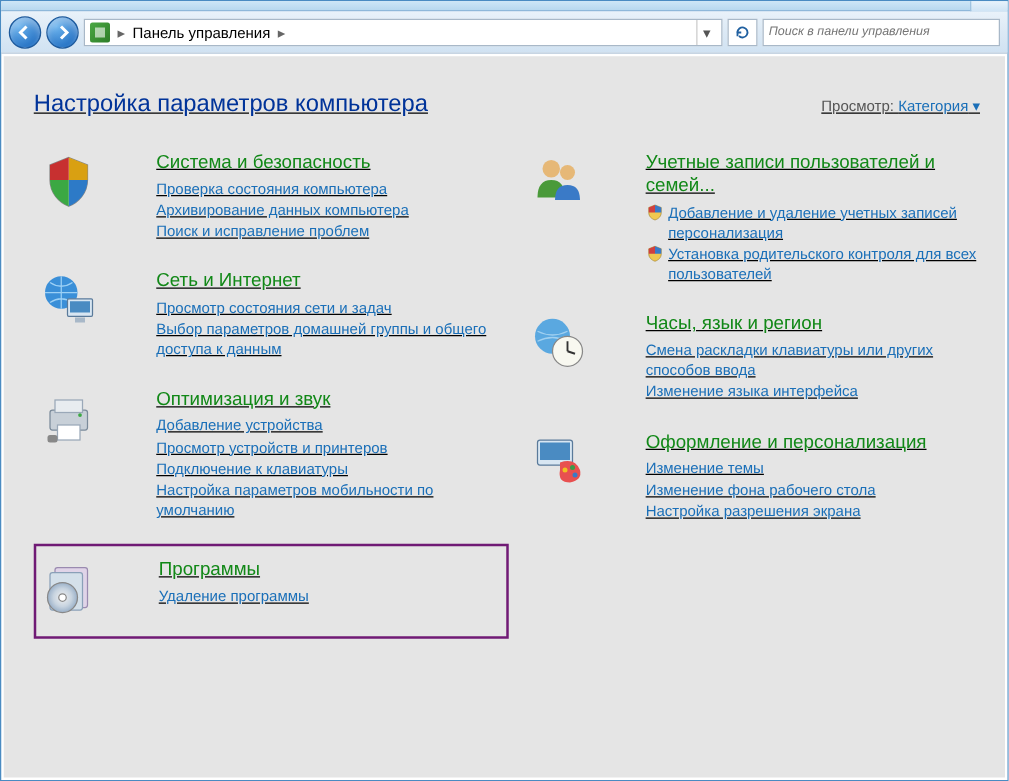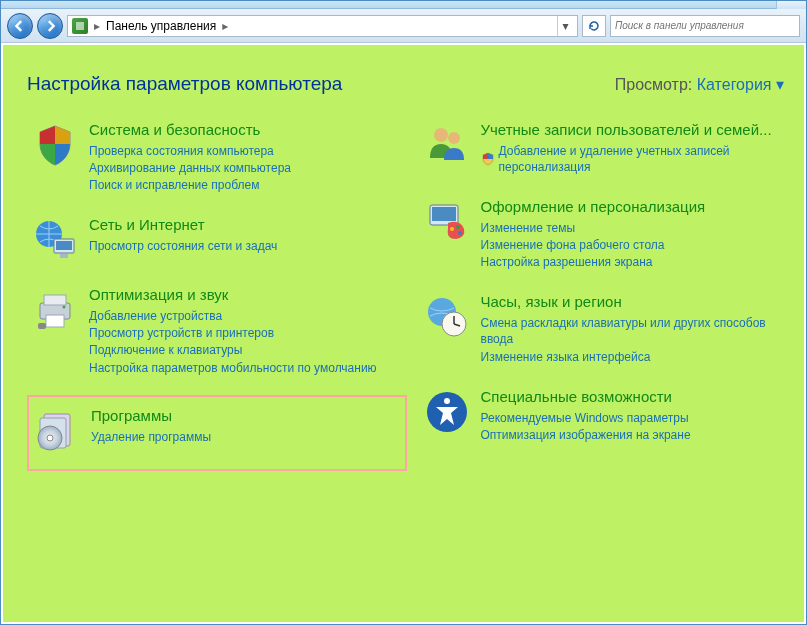--- a/index.html
+++ b/index.html
@@ -91,70 +91,71 @@
     background: #fff;
     border: 1px solid #a8b8c8;
     padding: 0 4px;
     color: #15803d;
     font-style: italic;
     font-size: 10px;
   }
   .content {
     position: absolute;
     top: 44px; bottom: 2px; left: 2px; right: 2px;
-    background: #bef264;
+    background: #e5e5e5;
     padding: 28px 6px 10px 24px;
     overflow: hidden;
+    text-decoration: underline;
   }
   .header-row {
     display: flex;
     justify-content: space-between;
     align-items: baseline;
     padding-right: 14px;
     margin-bottom: 22px;
   }
   .page-title {
     font-size: 19px;
     color: #003399;
     font-weight: 400;
   }
-  .view-by { color: #555; font-size: 16px;}
+  .view-by { color: #555; font-size: 12px;}
   .view-link { color: #1a6fb8; cursor: pointer;}
   .columns {
     display: flex;
     gap: 12px;
   }
   .col { width: 50%; }
   .cat {
     display: flex;
     gap: 10px;
     margin-bottom: 14px;
     padding: 4px;
   }
   .cat.highlighted {
-    border: 2px solid #fca5a5;
+    border: 2px solid #701a75;
     padding: 10px 4px 14px 4px;
     margin-bottom: 8px;
   }
   .cat-icon {
     width: 48px; height: 48px;
     flex-shrink: 0;
     display:flex;align-items:center;justify-content:center;
   }
-  .cat-body { flex:1; }
+  .cat-body { flex:1;margin-left:36px; }
   .cat-title {
     color: #118817;
     font-size: 15px;
     line-height: 1.25;
     margin-bottom: 3px;
     cursor: pointer;
   }
   .sublink {
     display: flex;
-    align-items: center;
+    align-items: flex-start;
     gap: 4px;
     color: #1a6fb8;
     font-size: 12px;
     line-height: 1.35;
     margin-bottom: 1px;
     cursor: pointer;
   }
   .shield {
     width: 14px; height: 14px;
     flex-shrink: 0;
@@ -248,20 +249,23 @@
               <rect x="22" y="22" width="20" height="14" rx="1" fill="#d8e6f2" stroke="#5a7a9a"></rect>
               <rect x="24" y="24" width="16" height="9" fill="#4a8bc2"></rect>
               <rect x="28" y="37" width="8" height="4" fill="#a8b8c8"></rect>
             </svg>
           </div>
           <div class="cat-body">
             <div class="cat-title">Сеть и Интернет</div>
             <div class="sublink">
                 <span>Просмотр состояния сети и задач</span>
               </div>
+            <div class="sublink">
+                <span>Выбор параметров домашней группы и общего доступа к данным</span>
+              </div>
           </div>
         </div>
 
         <div class="cat">
           <div class="cat-icon">
             <svg width="46" height="46" viewBox="0 0 46 46">
               <rect x="8" y="16" width="30" height="16" rx="2" fill="#c8d0d8" stroke="#7a8a9a"></rect>
               <rect x="12" y="8" width="22" height="10" fill="#e8ecf0" stroke="#9aa8b8"></rect>
               <rect x="14" y="28" width="18" height="12" fill="#fff" stroke="#9aa8b8"></rect>
               <circle cx="32" cy="20" r="1.5" fill="#3ba843"></circle>
@@ -326,20 +330,51 @@
             <div class="sublink">
               <span class="shield">
                   <svg viewBox="0 0 14 14">
                     <path d="M7 1 L12 3 V7 C12 10 10 12 7 13 C4 12 2 10 2 7 V3 Z" fill="#f0c850" stroke="#a08030" stroke-width="0.5"></path>
                     <path d="M7 1 L12 3 V7 L7 7 Z" fill="#3a7ac7"></path>
                     <path d="M7 7 L2 7 V3 L7 1 Z" fill="#d04040"></path>
                   </svg>
                 </span>
               <span>Добавление и удаление учетных записей персонализация</span>
             </div>
+            <div class="sublink">
+              <span class="shield">
+                  <svg viewBox="0 0 14 14">
+                    <path d="M7 1 L12 3 V7 C12 10 10 12 7 13 C4 12 2 10 2 7 V3 Z" fill="#f0c850" stroke="#a08030" stroke-width="0.5"></path>
+                    <path d="M7 1 L12 3 V7 L7 7 Z" fill="#3a7ac7"></path>
+                    <path d="M7 7 L2 7 V3 L7 1 Z" fill="#d04040"></path>
+                  </svg>
+                </span>
+              <span>Установка родительского контроля для всех пользователей</span>
+            </div>
+          </div>
+        </div>
+
+        <div class="cat">
+          <div class="cat-icon">
+            <svg width="46" height="46" viewBox="0 0 46 46">
+              <circle cx="18" cy="18" r="14" fill="#5aa8e0"></circle>
+              <path d="M6 14 q12 6 24 0 M6 22 q12 -6 24 0" stroke="#a0d0f0" fill="none"></path>
+              <circle cx="30" cy="30" r="12" fill="#f8f8f0" stroke="#888"></circle>
+              <line x1="30" y1="30" x2="30" y2="22" stroke="#333" stroke-width="1.5"></line>
+              <line x1="30" y1="30" x2="36" y2="32" stroke="#333" stroke-width="1.5"></line>
+            </svg>
+          </div>
+          <div class="cat-body">
+            <div class="cat-title">Часы, язык и регион</div>
+            <div class="sublink">
+                <span>Смена раскладки клавиатуры или других способов ввода</span>
+              </div>
+            <div class="sublink">
+                <span>Изменение языка интерфейса</span>
+              </div>
           </div>
         </div>
 
         <div class="cat">
           <div class="cat-icon">
             <svg width="46" height="46" viewBox="0 0 46 46">
               <rect x="6" y="6" width="28" height="20" rx="2" fill="#d8e6f2" stroke="#5a7a9a"></rect>
               <rect x="8" y="8" width="24" height="14" fill="#4a8bc2"></rect>
               <path d="M24 24 Q36 20 40 30 Q42 38 32 40 Q22 40 24 30 Z" fill="#e85050"></path>
               <circle cx="28" cy="30" r="2" fill="#f0c020"></circle>
@@ -354,56 +389,17 @@
               </div>
             <div class="sublink">
                 <span>Изменение фона рабочего стола</span>
               </div>
             <div class="sublink">
                 <span>Настройка разрешения экрана</span>
               </div>
           </div>
         </div>
 
-        <div class="cat">
-          <div class="cat-icon">
-            <svg width="46" height="46" viewBox="0 0 46 46">
-              <circle cx="18" cy="18" r="14" fill="#5aa8e0"></circle>
-              <path d="M6 14 q12 6 24 0 M6 22 q12 -6 24 0" stroke="#a0d0f0" fill="none"></path>
-              <circle cx="30" cy="30" r="12" fill="#f8f8f0" stroke="#888"></circle>
-              <line x1="30" y1="30" x2="30" y2="22" stroke="#333" stroke-width="1.5"></line>
-              <line x1="30" y1="30" x2="36" y2="32" stroke="#333" stroke-width="1.5"></line>
-            </svg>
-          </div>
-          <div class="cat-body">
-            <div class="cat-title">Часы, язык и регион</div>
-            <div class="sublink">
-                <span>Смена раскладки клавиатуры или других способов ввода</span>
-              </div>
-            <div class="sublink">
-                <span>Изменение языка интерфейса</span>
-              </div>
-          </div>
-        </div>
-
-        <div class="cat">
-          <div class="cat-icon">
-            <svg width="46" height="46" viewBox="0 0 46 46">
-              <circle cx="23" cy="23" r="20" fill="#2060b0"></circle>
-              <circle cx="23" cy="12" r="3" fill="#fff"></circle>
-              <path d="M12 18 L34 18 L27 24 L30 36 L23 30 L16 36 L19 24 Z" fill="#fff"></path>
-            </svg>
-          </div>
-          <div class="cat-body">
-            <div class="cat-title">Специальные возможности</div>
-            <div class="sublink">
-                <span>Рекомендуемые Windows параметры</span>
-              </div>
-            <div class="sublink">
-                <span>Оптимизация изображения на экране</span>
-              </div>
-          </div>
-        </div>
       </div>
 
     </div>
   </div>
 </div>
 
 </body></html>

